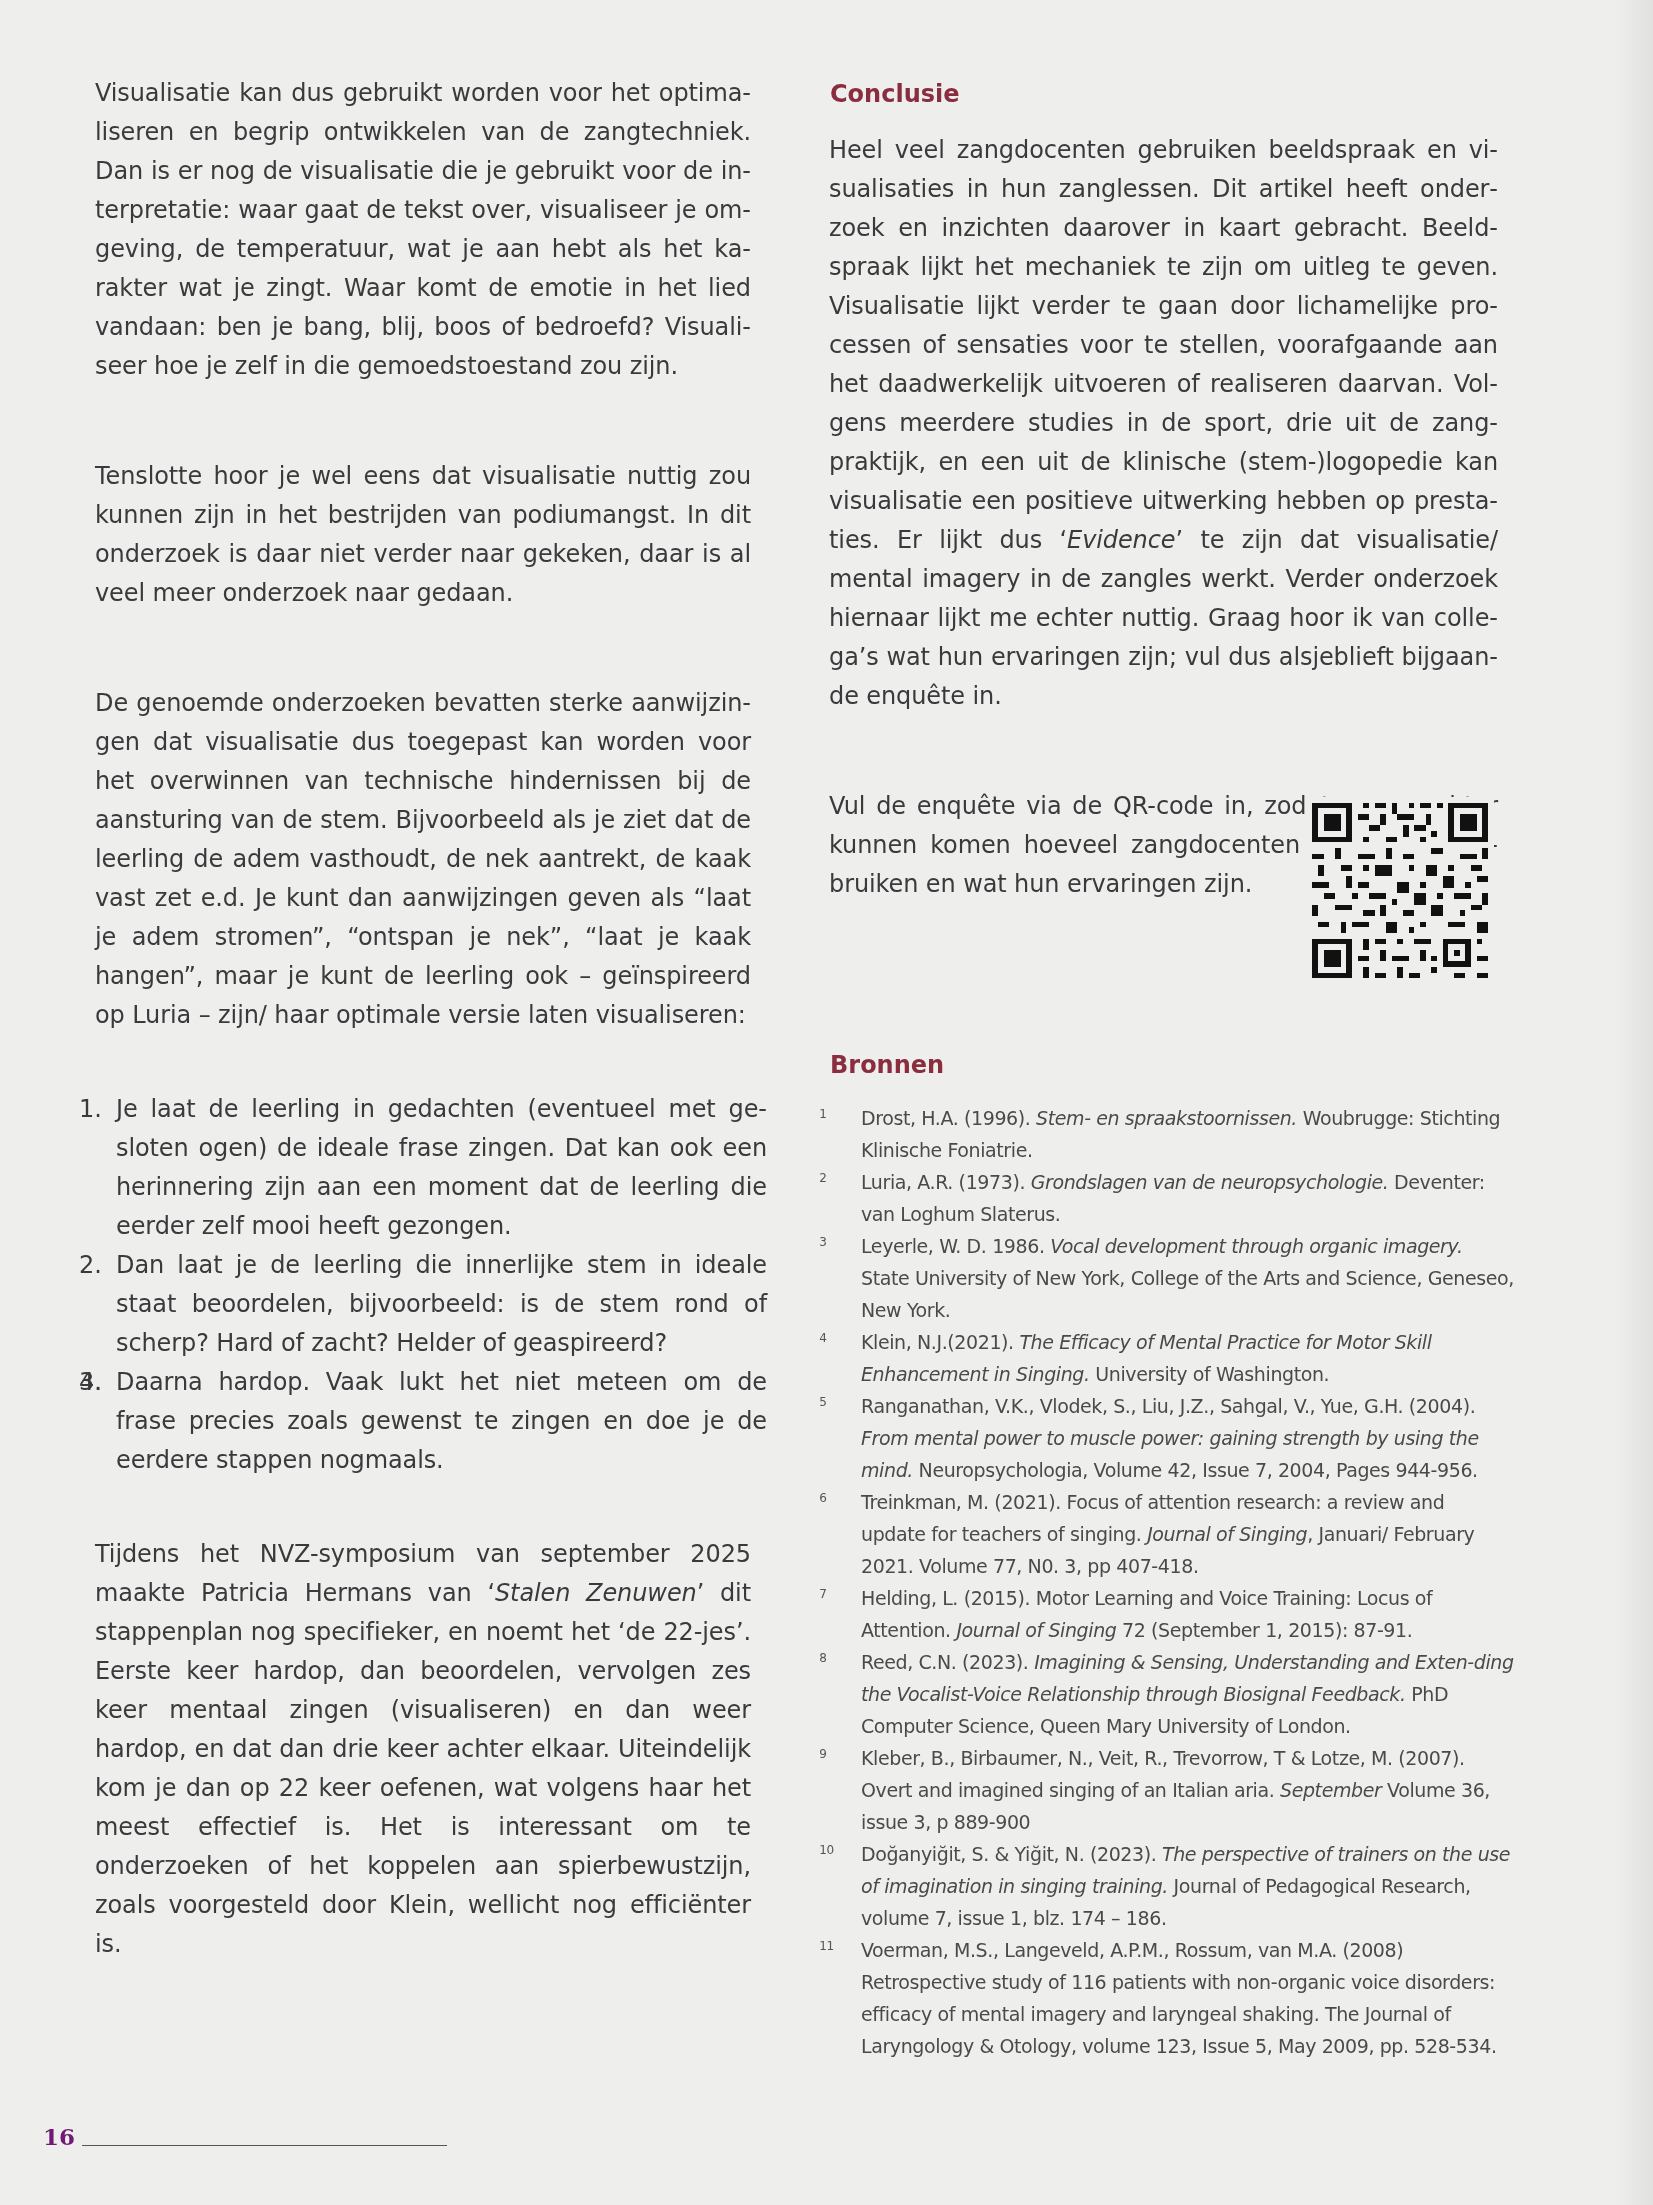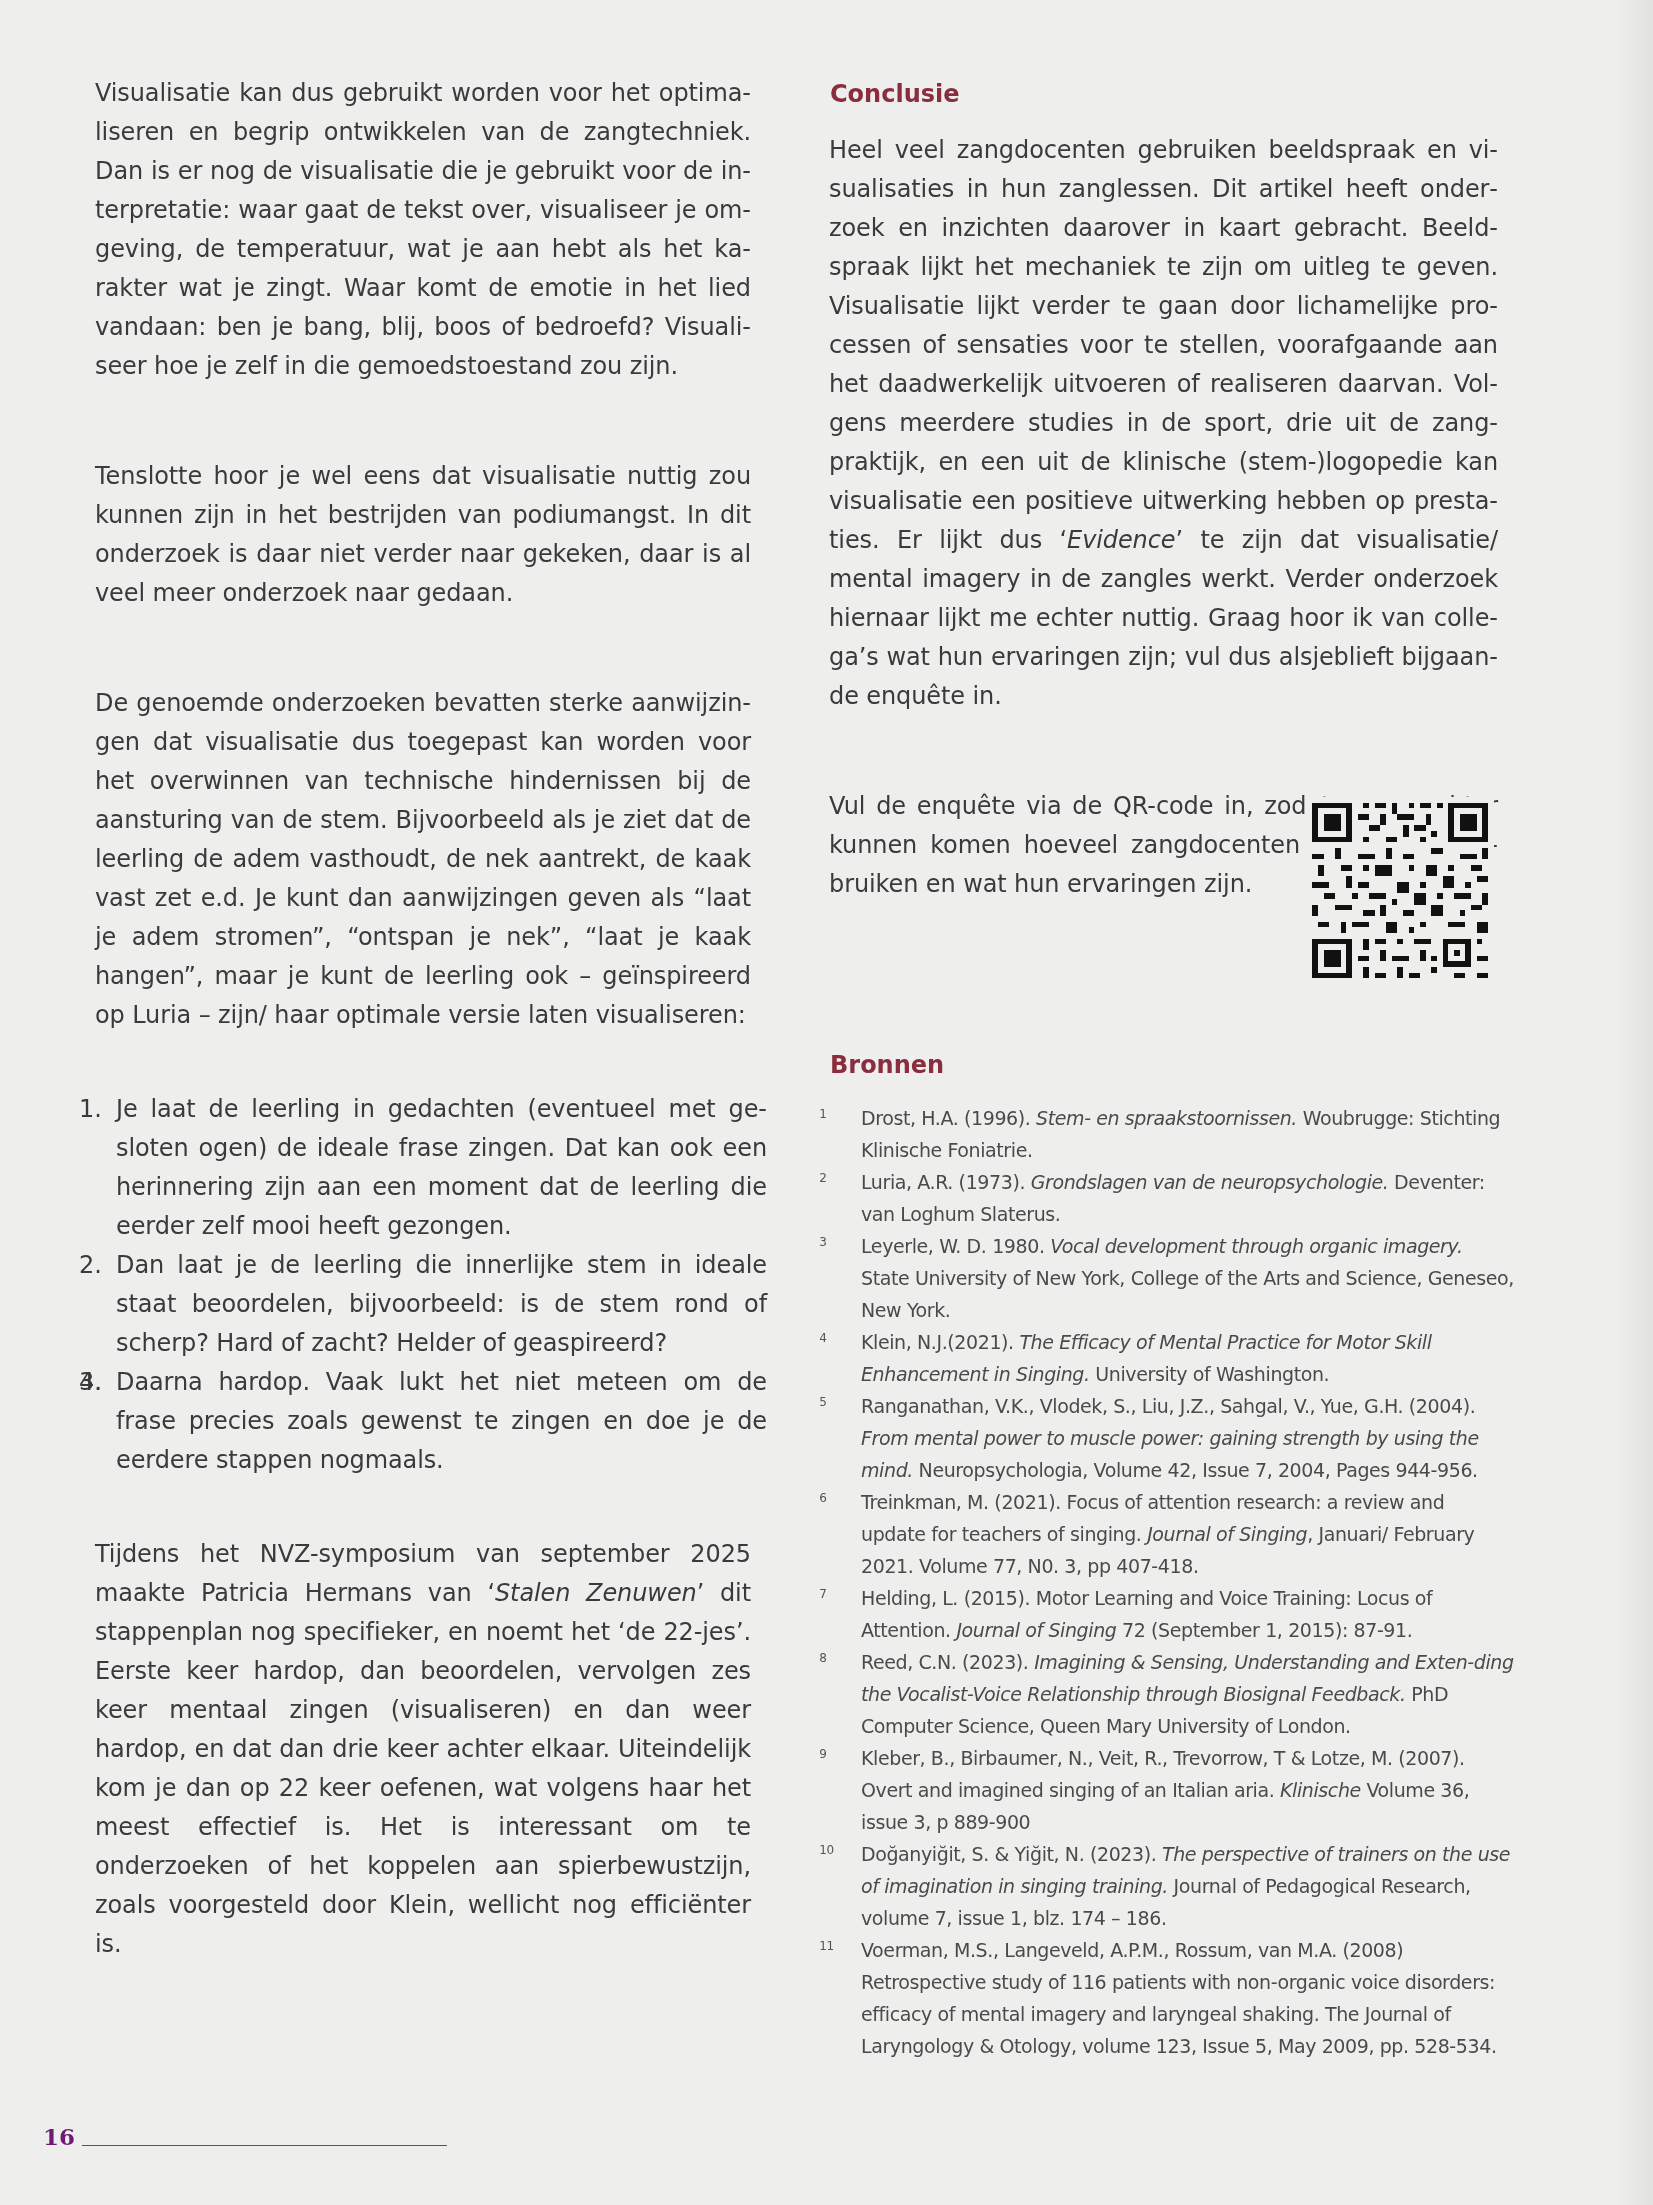--- a/index.html
+++ b/index.html
@@ -120,27 +120,27 @@
         <path d="M25 26h3v3h-3z" fill="#eeeeec"></path>
         <path d="M26 27h1v1h-1z"></path>
       </g>
     </svg>
   </div>
   <div style="height:126px"></div>
   <h2 class="heading refs-heading">Bronnen</h2>
   <ol class="refs">
     <li><span class="sup">1</span><span>Drost, H.A. (1996). </span><span class="it">Stem- en spraakstoornissen.</span><span> Woubrugge: Stichting Klinische Foniatrie.</span></li>
     <li><span class="sup">2</span><span>Luria, A.R. (1973). </span><span class="it">Grondslagen van de neuropsychologie.</span><span> Deventer: van Loghum Slaterus.</span></li>
-    <li><span class="sup">3</span><span>Leyerle, W. D. 1980. </span><span class="it">Vocal development through organic imagery.</span><span> State University of New York, College of the Arts and Science, Geneseo, New York.</span></li>
+    <li><span class="sup">3</span><span>Leyerle, W. D. 1986. </span><span class="it">Vocal development through organic imagery.</span><span> State University of New York, College of the Arts and Science, Geneseo, New York.</span></li>
     <li><span class="sup">4</span><span>Klein, N.J.(2021). </span><span class="it">The Efficacy of Mental Practice for Motor Skill Enhancement in Singing.</span><span> University of Washington.</span></li>
     <li><span class="sup">5</span><span>Ranganathan, V.K., Vlodek, S., Liu, J.Z., Sahgal, V., Yue, G.H. (2004). </span><span class="it">From mental power to muscle power: gaining strength by using the mind.</span><span> Neuropsychologia, Volume 42, Issue 7, 2004, Pages 944-956.</span></li>
     <li><span class="sup">6</span><span>Treinkman, M. (2021). Focus of attention research: a review and update for teachers of singing. </span><span class="it">Journal of Singing</span><span>, Januari/ February 2021. Volume 77, N0. 3, pp 407-418.</span></li>
     <li><span class="sup">7</span><span>Helding, L. (2015). Motor Learning and Voice Training: Locus of Attention. </span><span class="it">Journal of Singing</span><span> 72 (September 1, 2015): 87-91.</span></li>
     <li><span class="sup">8</span><span>Reed, C.N. (2023). </span><span class="it">Imagining &amp; Sensing, Understanding and Exten-ding the Vocalist-Voice Relationship through Biosignal Feedback.</span><span> PhD Computer Science, Queen Mary University of London.</span></li>
-    <li><span class="sup">9</span><span>Kleber, B., Birbaumer, N., Veit, R., Trevorrow, T &amp; Lotze, M. (2007). Overt and imagined singing of an Italian aria. </span><span class="it">Klinische</span><span> Volume 36, issue 3, p 889-900</span></li>
+    <li><span class="sup">9</span><span>Kleber, B., Birbaumer, N., Veit, R., Trevorrow, T &amp; Lotze, M. (2007). Overt and imagined singing of an Italian aria. </span><span class="it">September</span><span> Volume 36, issue 3, p 889-900</span></li>
     <li><span class="sup">10</span><span>Doğanyiğit, S. &amp; Yiğit, N. (2023). </span><span class="it">The perspective of trainers on the use of imagination in singing training.</span><span> Journal of Pedagogical Research, volume 7, issue 1, blz. 174 – 186.</span></li>
     <li><span class="sup">11</span><span>Voerman, M.S., Langeveld, A.P.M., Rossum, van M.A.  (2008) Retrospective study of 116 patients with non-organic voice disorders: efficacy of mental imagery and laryngeal shaking. The Journal of Laryngology &amp; Otology, volume 123, Issue 5, May 2009, pp. 528-534.</span><span class="it"></span><span></span></li>
   </ol>
 </div>
 
 <div class="footer-num">16</div>
 <div class="footer-rule"></div>
 
 
 </body></html>

